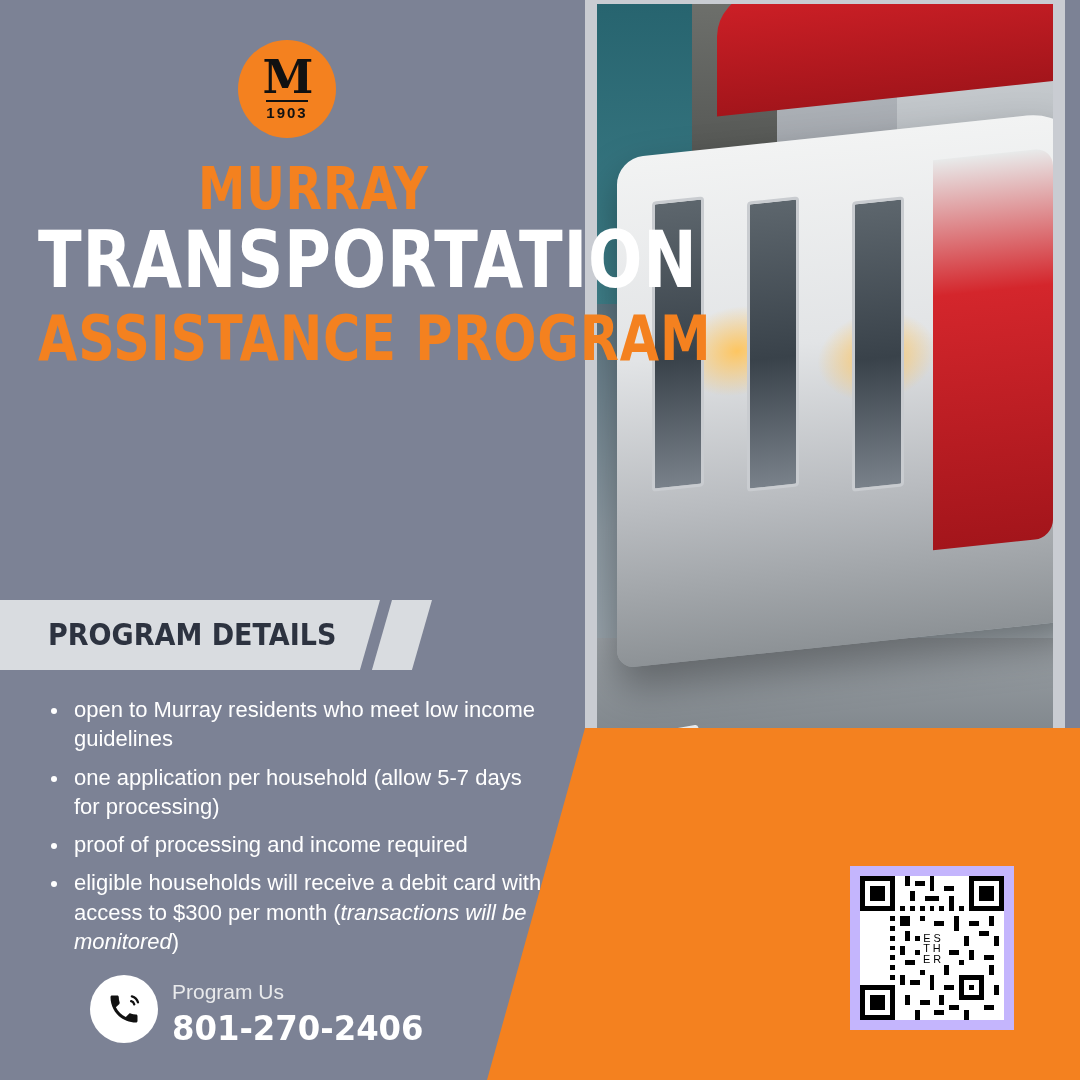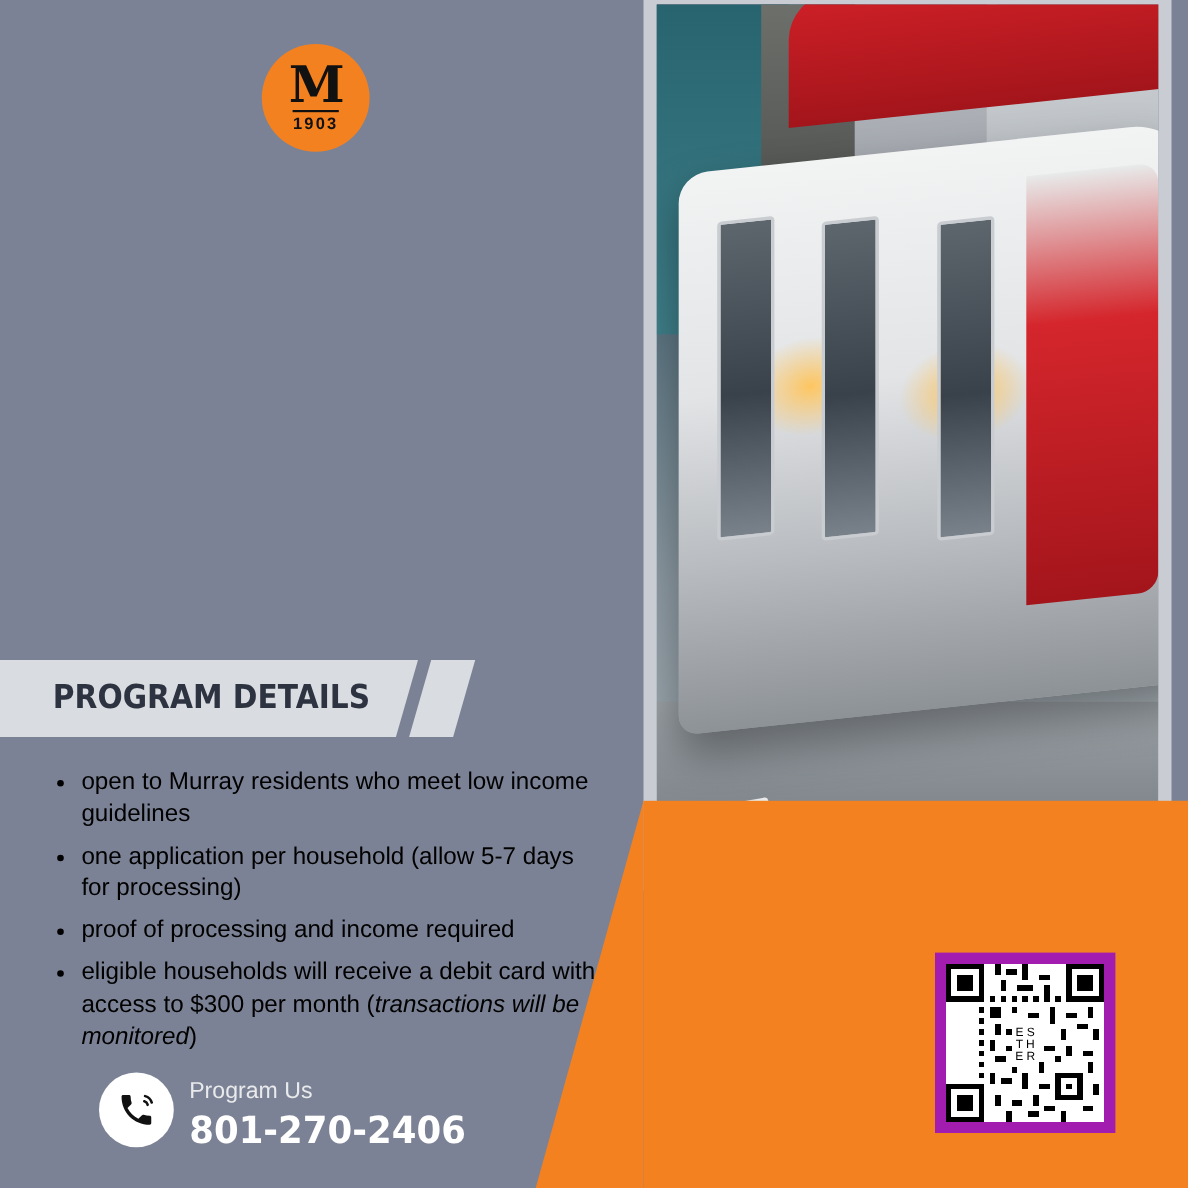--- a/index.html
+++ b/index.html
@@ -184,21 +184,21 @@
     letter-spacing: 0px;
     transform: scaleX(0.9);
     transform-origin: left center;
   }
 
   
   .bullets {
     position: absolute;
     left: 42px; top: 695px;
     width: 500px;
-    color: #000000;
+    color: #ffffff;
     font-size: 22px;
     line-height: 1.33;
   }
   .bullets li { margin-bottom: 9px; padding-left: 4px; }
   .bullets { padding-left: 28px; }
   .bullets li::marker { font-size: 20px; }
   .ital { font-style: italic; }
 
   
   .contact-icon {
@@ -217,21 +217,21 @@
     font-family: "DejaVu Sans", sans-serif;
     letter-spacing: 0px;
     transform: scaleX(0.95);
     transform-origin: left center;
   }
 
   
   .qr-wrap {
     position: absolute; left: 850px; top: 866px;
     width: 164px; height: 164px;
-    background: #a21caf;
+    background: #c4b5fd;
     padding: 10px;
   }
   .qr {
     width: 100%; height: 100%;
     display: block;
   }
   .scan-text {
     position: absolute; left: 620px; top: 940px;
     color: #1e2430; font-size: 21px; font-weight: 700;
     font-family: "DejaVu Sans", sans-serif;
@@ -271,20 +271,25 @@
     </div>
   </div>
 
   <div class="orange-block"></div>
 
   <div class="logo">
     <div class="logo-m">M</div>
     <div class="logo-year">1903</div>
   </div>
 
+  <div class="titles">
+    <div class="t-line1">MURRAY</div>
+    <div class="t-line2">TRANSPORTATION</div>
+    <div class="t-line3">ASSISTANCE PROGRAM</div>
+  </div>
 
 
   <div class="details-banner"></div>
   <div class="details-banner-2"></div>
   <div class="details-label">PROGRAM DETAILS</div>
 
   <ul class="bullets">
     <li>open to Murray residents who meet low income guidelines</li>
     <li>one application per household (allow 5-7 days for processing)</li>
     <li>proof of processing and income required</li>

